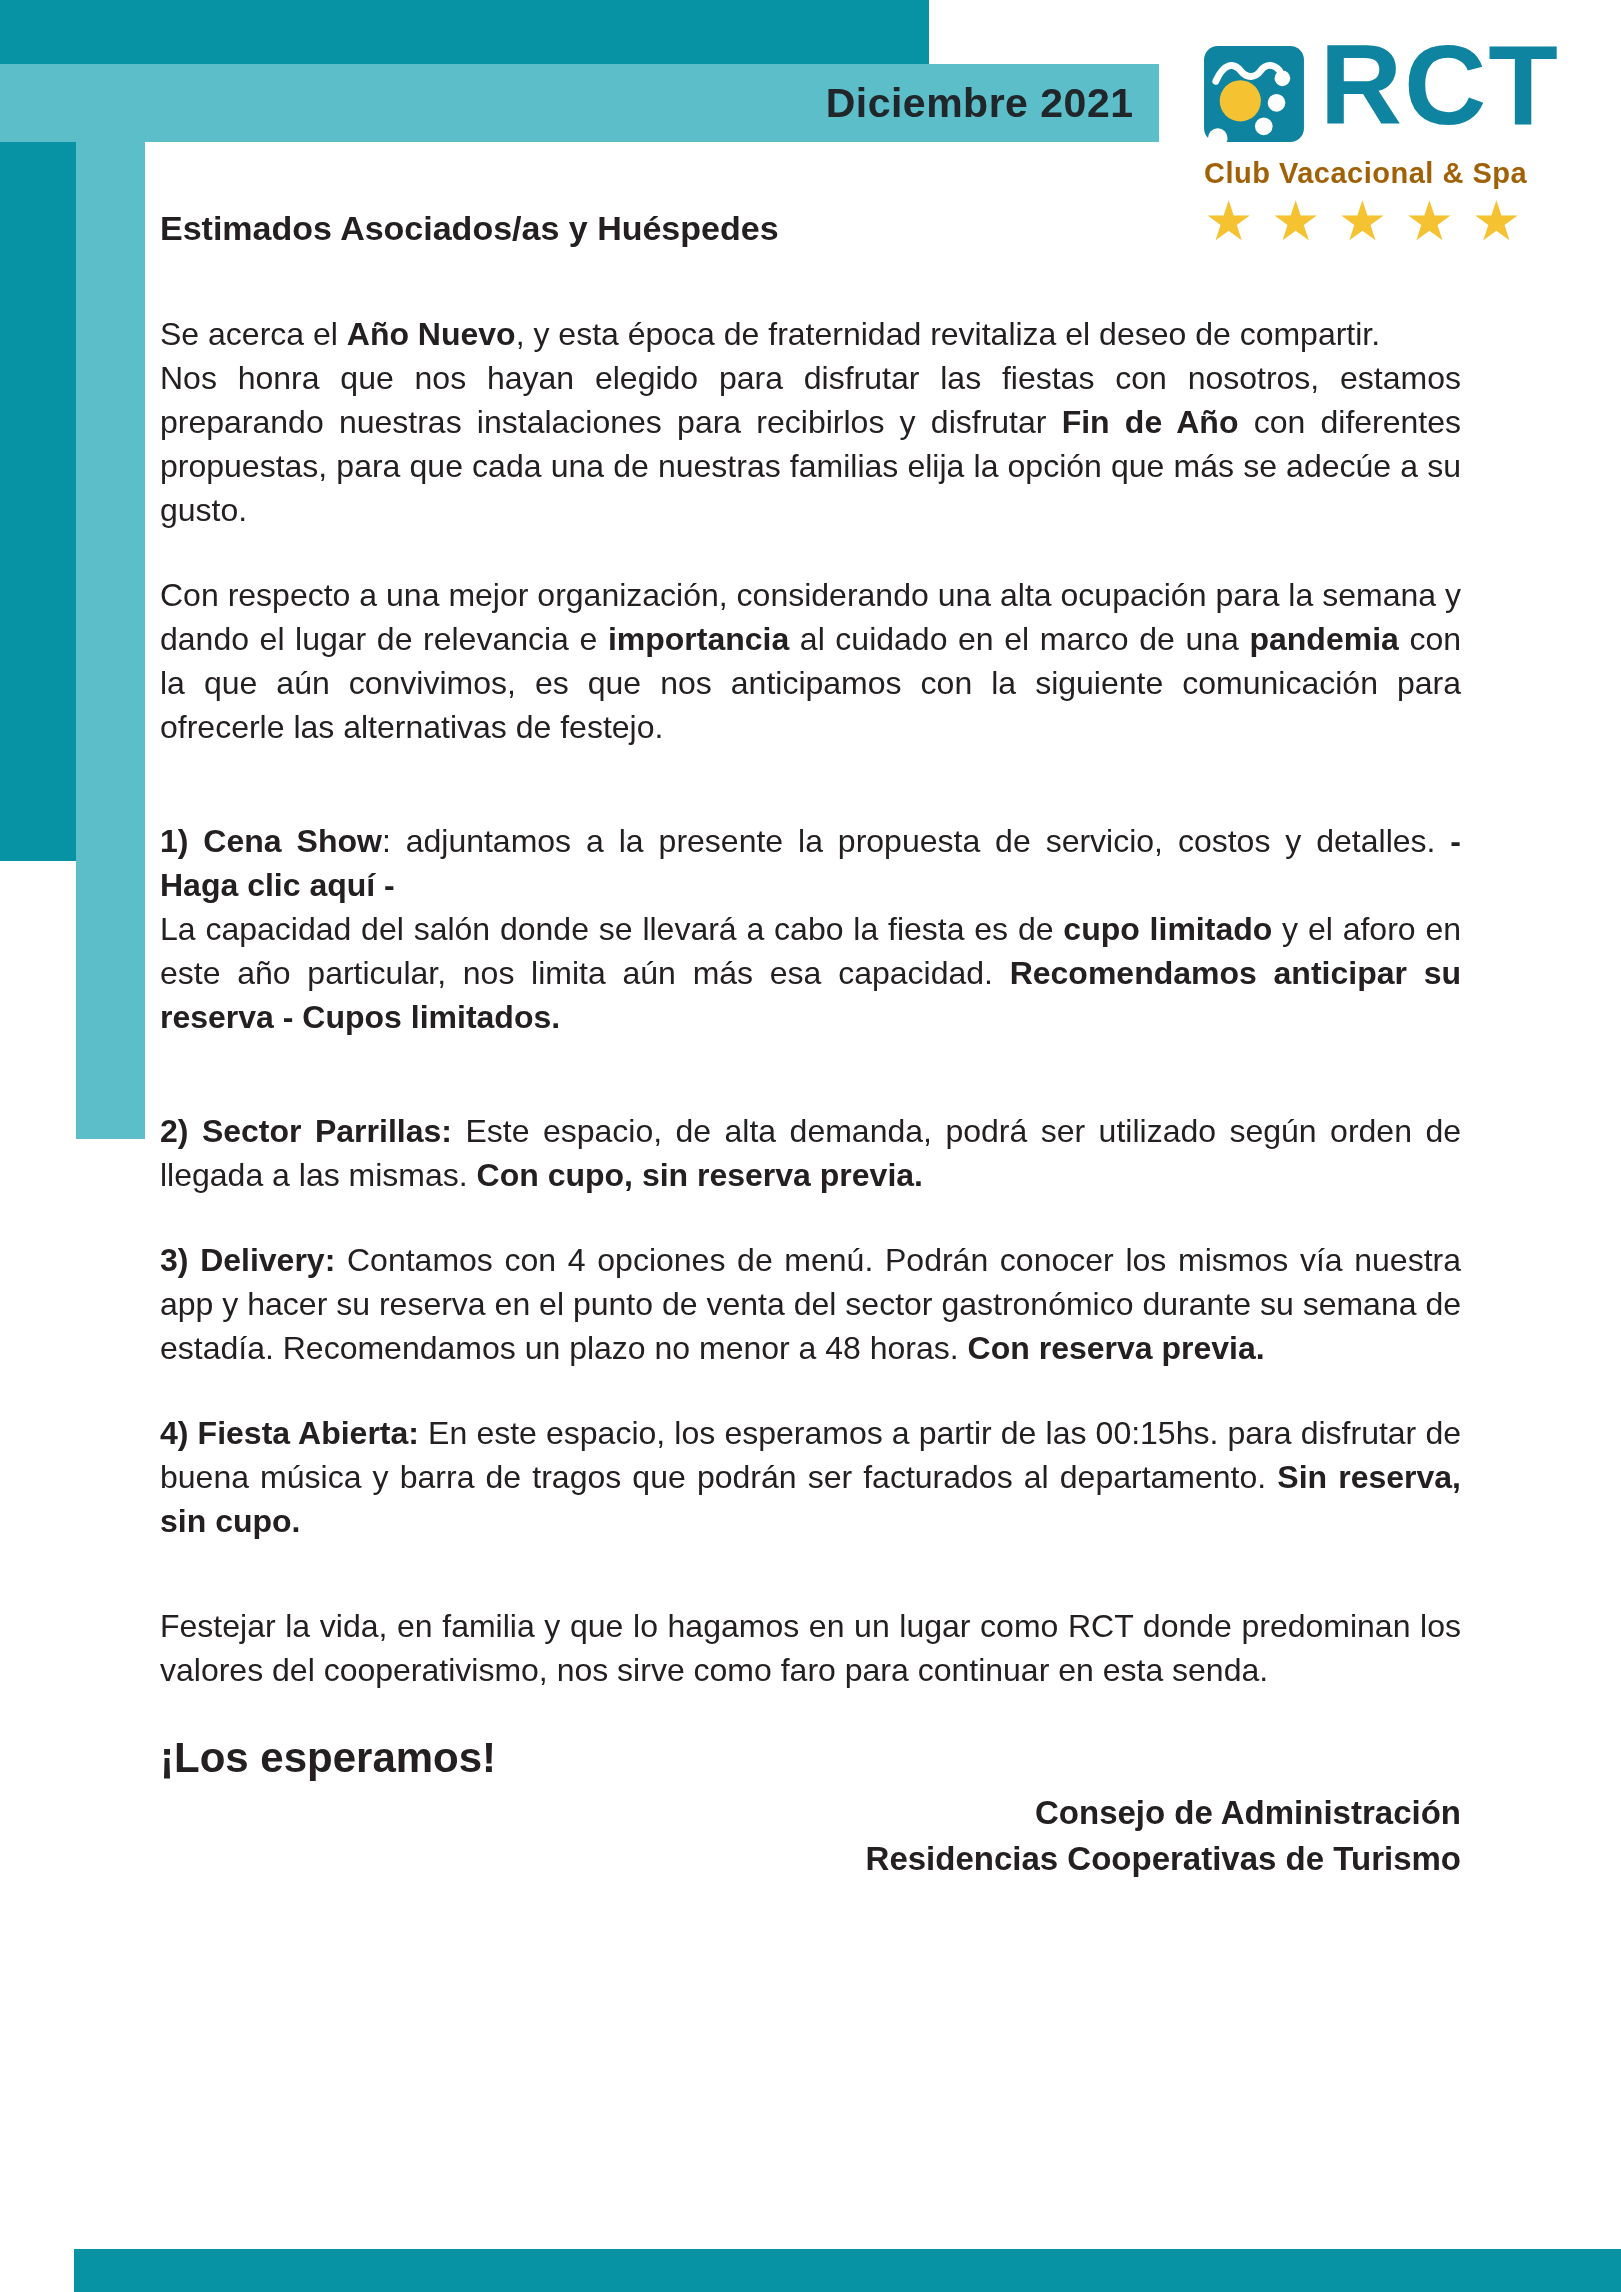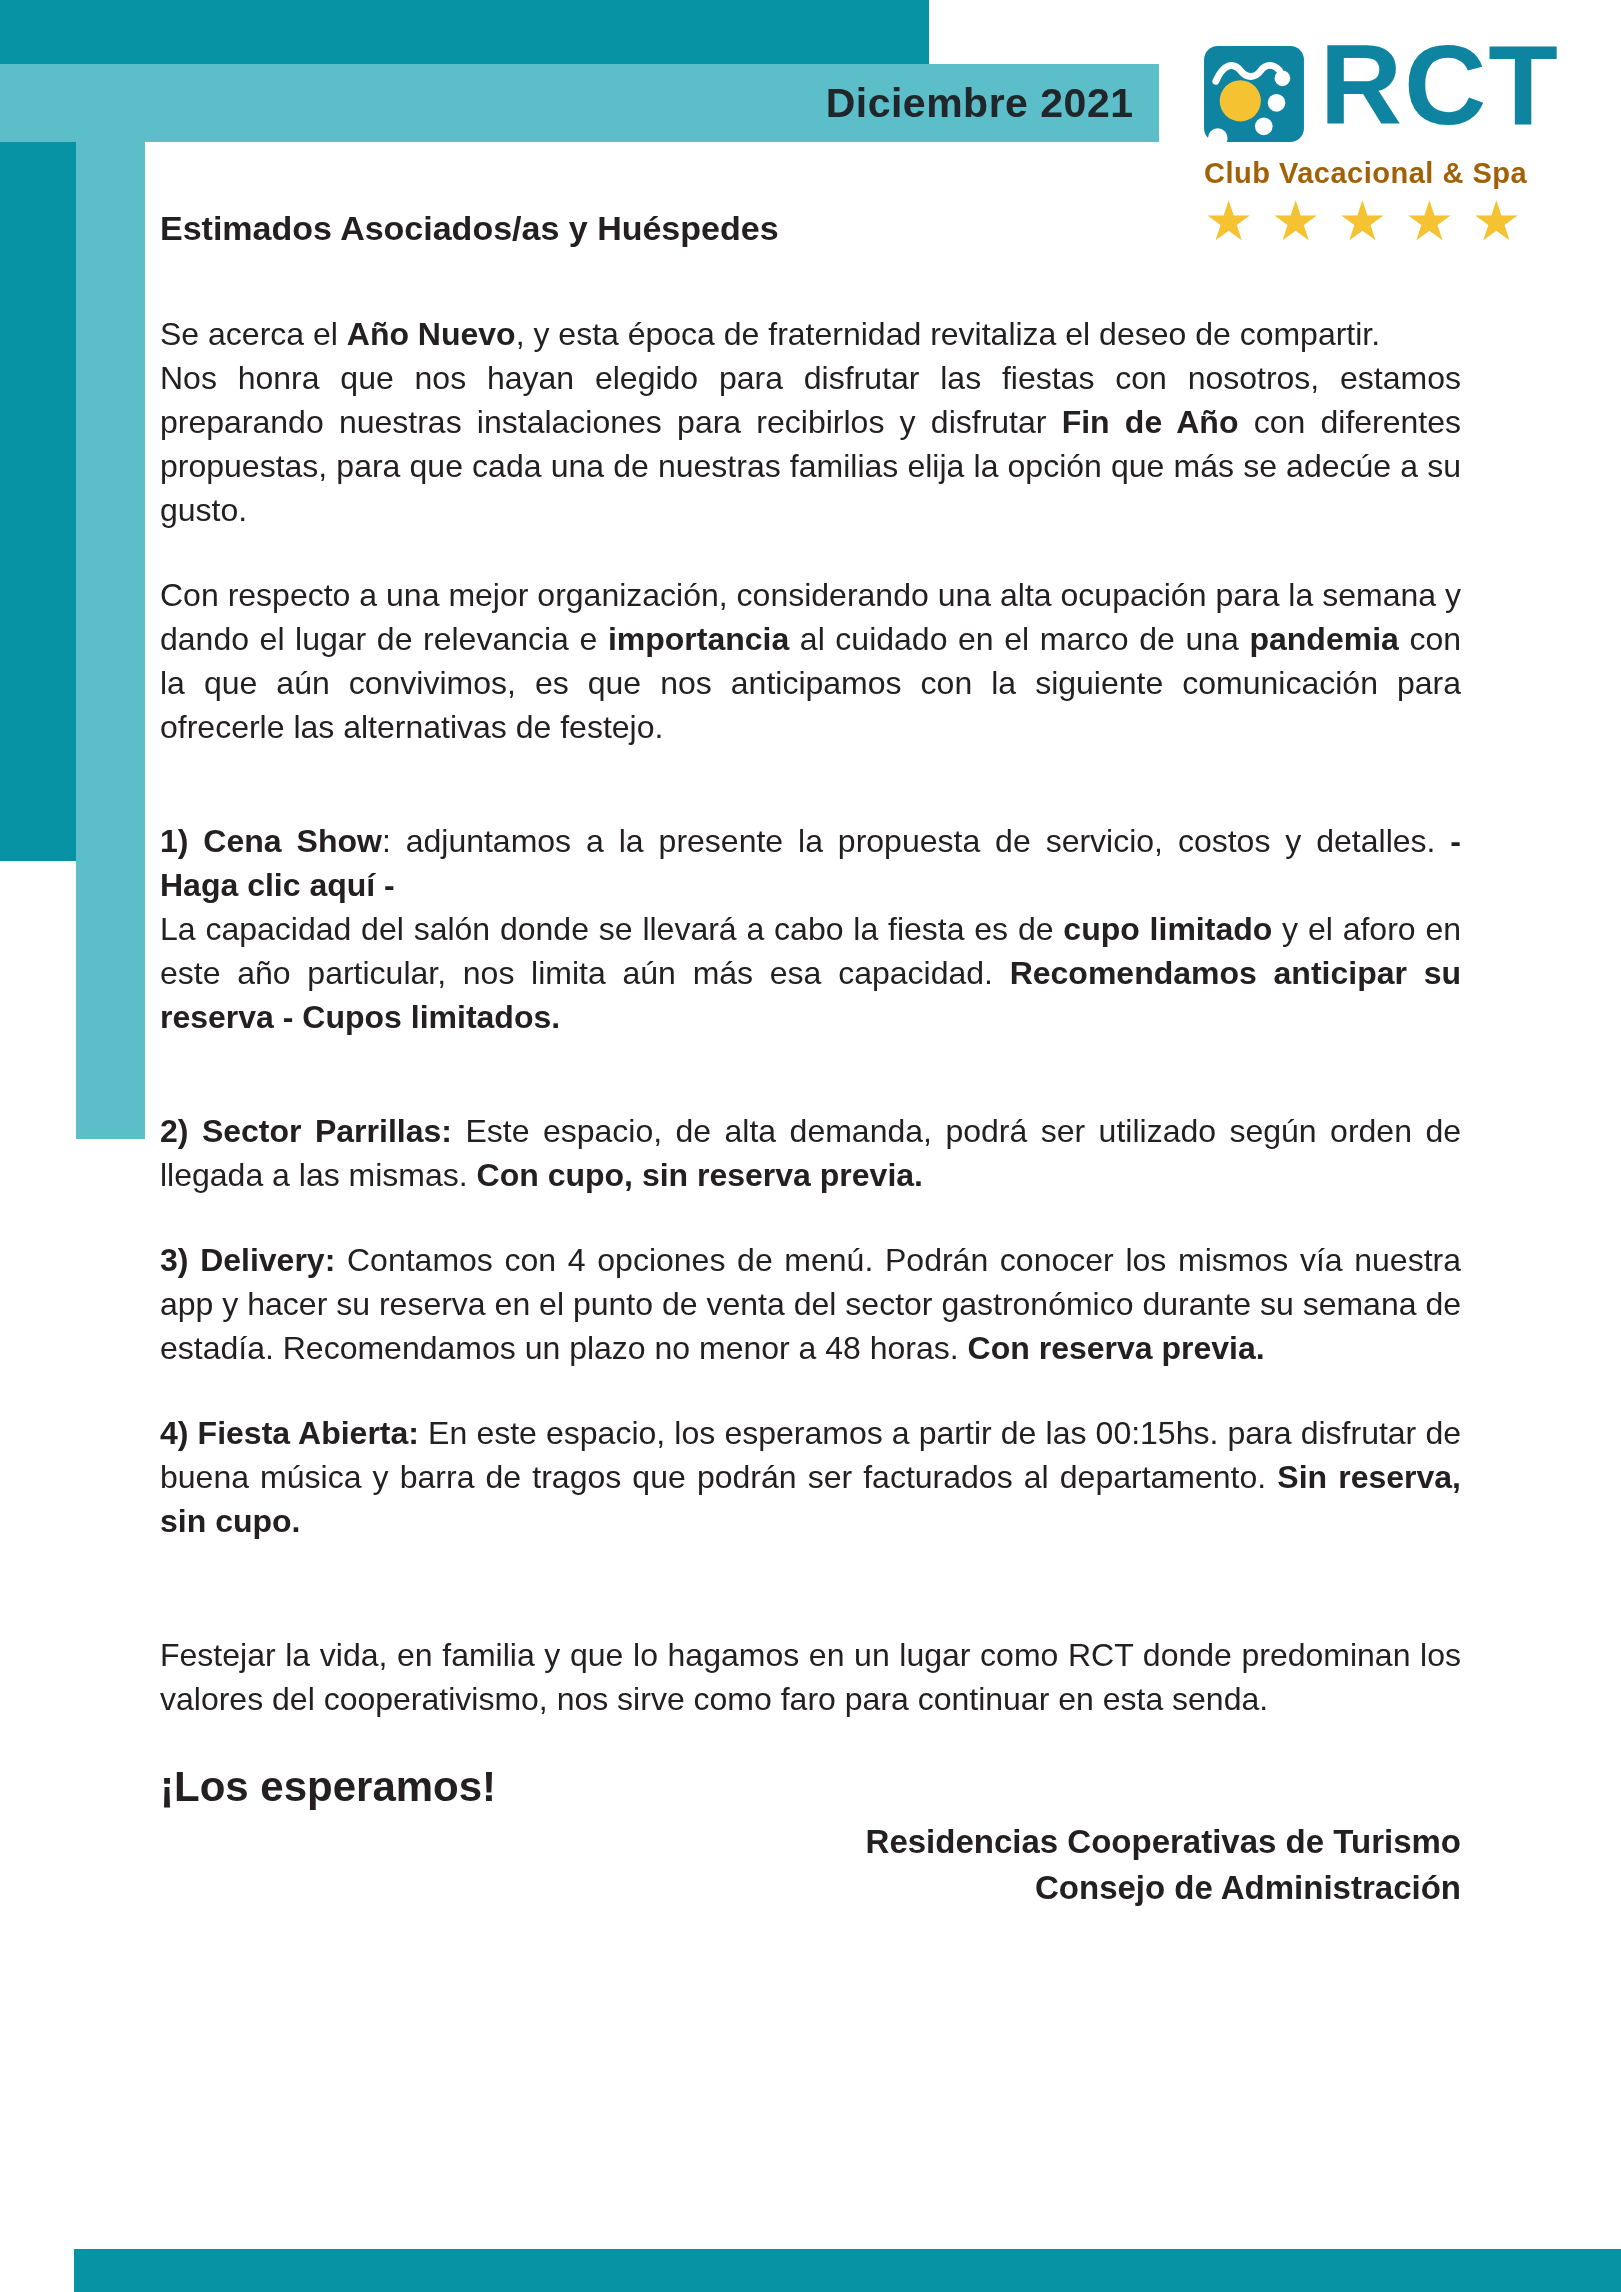--- a/index.html
+++ b/index.html
@@ -24,21 +24,21 @@
   .logo-tagline{font-size:29px;font-weight:bold;color:#a16207;letter-spacing:0.5px;margin-top:15px;white-space:nowrap;}
   .logo-stars{font-size:55px;line-height:55px;color:#F5C232;letter-spacing:17.6px;margin-top:3.9px;white-space:nowrap;}
 
   
   .content{position:absolute;left:160px;top:206px;width:1301px;}
   .greeting{font-size:34px;font-weight:bold;margin:0;line-height:45px;}
   .body-p{font-size:32px;line-height:44px;margin:0;text-align:justify;}
   .gap-first{margin-top:61px;}
   .gap-sm{margin-top:41px;}
   .gap-md{margin-top:70px;}
-  .gap-lg{margin-top:90px;}
+  .gap-lg{margin-top:61px;}
   .closing{font-size:42px;font-weight:bold;margin:43px 0 0 0;line-height:45px;}
   .signature{margin-top:9.8px;text-align:right;font-size:33px;font-weight:bold;line-height:46px;}
   b{font-weight:bold;}
 </style>
 </head>
 <body>
 
 <div class="band-dark-top"></div>
 <div class="col-dark-left"></div>
 <div class="col-light-left"></div>
@@ -78,19 +78,19 @@
 
   <p class="body-p gap-sm"><b>3) Delivery:</b> Contamos con 4 opciones de menú. Podrán conocer los mismos vía nuestra app y hacer su reserva en el punto de venta del sector gastronómico durante su semana de estadía. Recomendamos un plazo no menor a 48 horas. <b>Con reserva previa.</b></p>
 
   <p class="body-p gap-sm"><b>4) Fiesta Abierta:</b> En este espacio, los esperamos a partir de las 00:15hs. para disfrutar de buena música y barra de tragos que podrán ser facturados al departamento. <b>Sin reserva, sin cupo.</b></p>
 
   <p class="body-p gap-lg">Festejar la vida, en familia y que lo hagamos en un lugar como RCT donde predominan los valores del cooperativismo, nos sirve como faro para continuar en esta senda.</p>
 
   <p class="closing">¡Los esperamos!</p>
 
   <div class="signature">
+    <div>Consejo de Administración</div>
     <div>Residencias Cooperativas de Turismo</div>
-    <div>Consejo de Administración</div>
   </div>
 </div>
 
 <div class="footer-bar"></div>
 
 
 </body></html>

